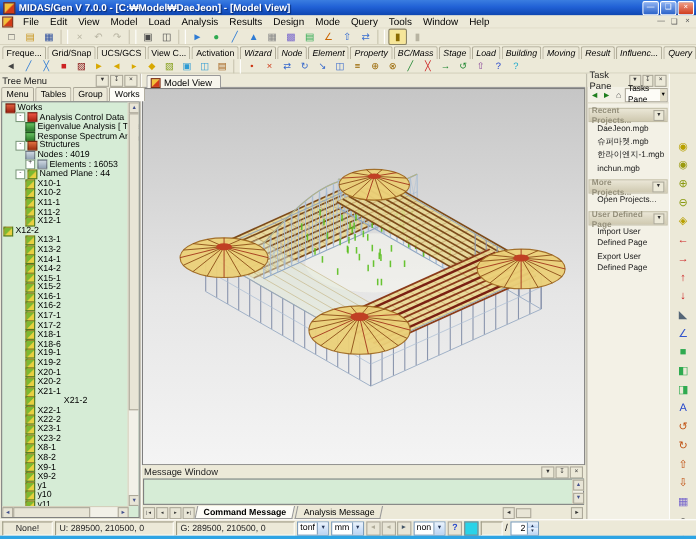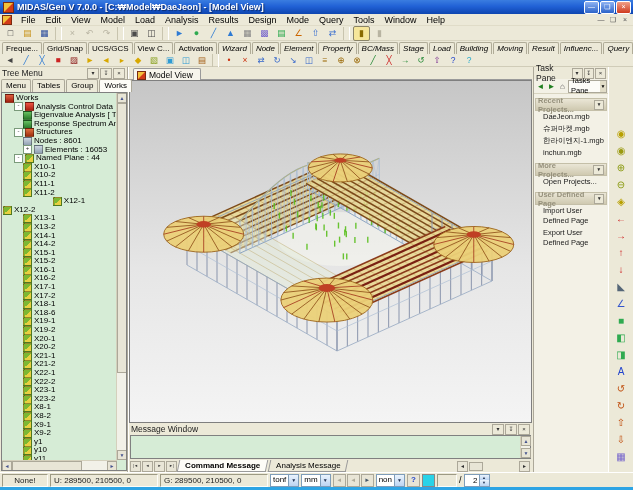--- a/index.html
+++ b/index.html
@@ -248,21 +248,21 @@
             <span class="ti ti-table"></span>
             <span>Response Spectrum Analysis</span>
           </div>
           <div class="trow" style="padding-left: 11px;">
             <span class="exp">-</span>
             <span class="ti ti-structures"></span>
             <span>Structures</span>
           </div>
           <div class="trow" style="padding-left: 20px;">
             <span class="ti ti-nodes"></span>
-            <span>Nodes : 8601</span>
+            <span>Nodes : 4019</span>
           </div>
           <div class="trow" style="padding-left: 20px;">
             <span class="exp">+</span>
             <span class="ti ti-elements"></span>
             <span>Elements : 16053</span>
           </div>
           <div class="trow" style="padding-left: 11px;">
             <span class="exp">-</span>
             <span class="ti ti-plane"></span>
             <span>Named Plane : 44</span>
@@ -276,21 +276,21 @@
             <span>X10-2</span>
           </div>
           <div class="trow" style="padding-left: 20px;">
             <span class="ti ti-plane"></span>
             <span>X11-1</span>
           </div>
           <div class="trow" style="padding-left: 20px;">
             <span class="ti ti-plane"></span>
             <span>X11-2</span>
           </div>
-          <div class="trow" style="padding-left: 20px; justify-content: center;">
+          <div class="trow" style="padding-left: 20px;">
             <span class="ti ti-plane"></span>
             <span>X12-1</span>
           </div>
           <div class="trow" style="">
             <span class="ti ti-plane"></span>
             <span>X12-2</span>
           </div>
           <div class="trow" style="padding-left: 20px;">
             <span class="ti ti-plane"></span>
             <span>X13-1</span>
@@ -352,21 +352,21 @@
             <span>X20-1</span>
           </div>
           <div class="trow" style="padding-left: 20px;">
             <span class="ti ti-plane"></span>
             <span>X20-2</span>
           </div>
           <div class="trow" style="padding-left: 20px;">
             <span class="ti ti-plane"></span>
             <span>X21-1</span>
           </div>
-          <div class="trow" style="padding-left: 20px;">
+          <div class="trow" style="padding-left: 20px; gap: 24px;">
             <span class="ti ti-plane"></span>
             <span>X21-2</span>
           </div>
           <div class="trow" style="padding-left: 20px;">
             <span class="ti ti-plane"></span>
             <span>X22-1</span>
           </div>
           <div class="trow" style="padding-left: 20px;">
             <span class="ti ti-plane"></span>
             <span>X22-2</span>

